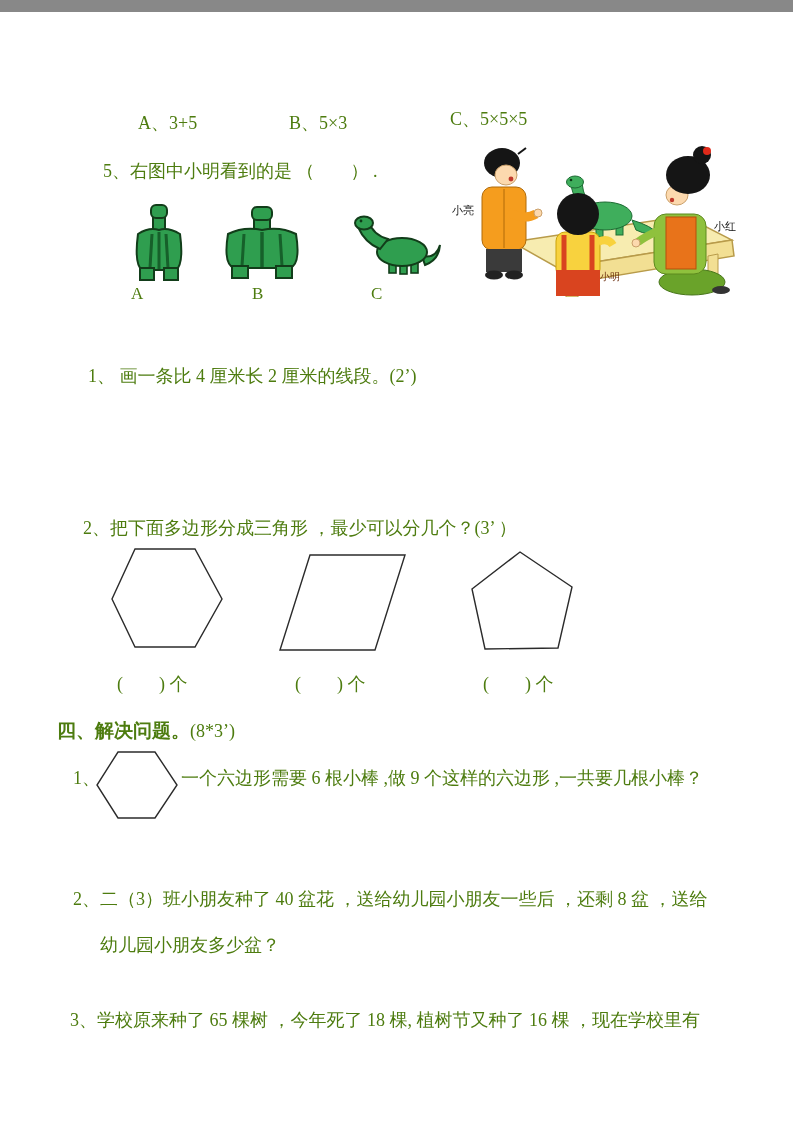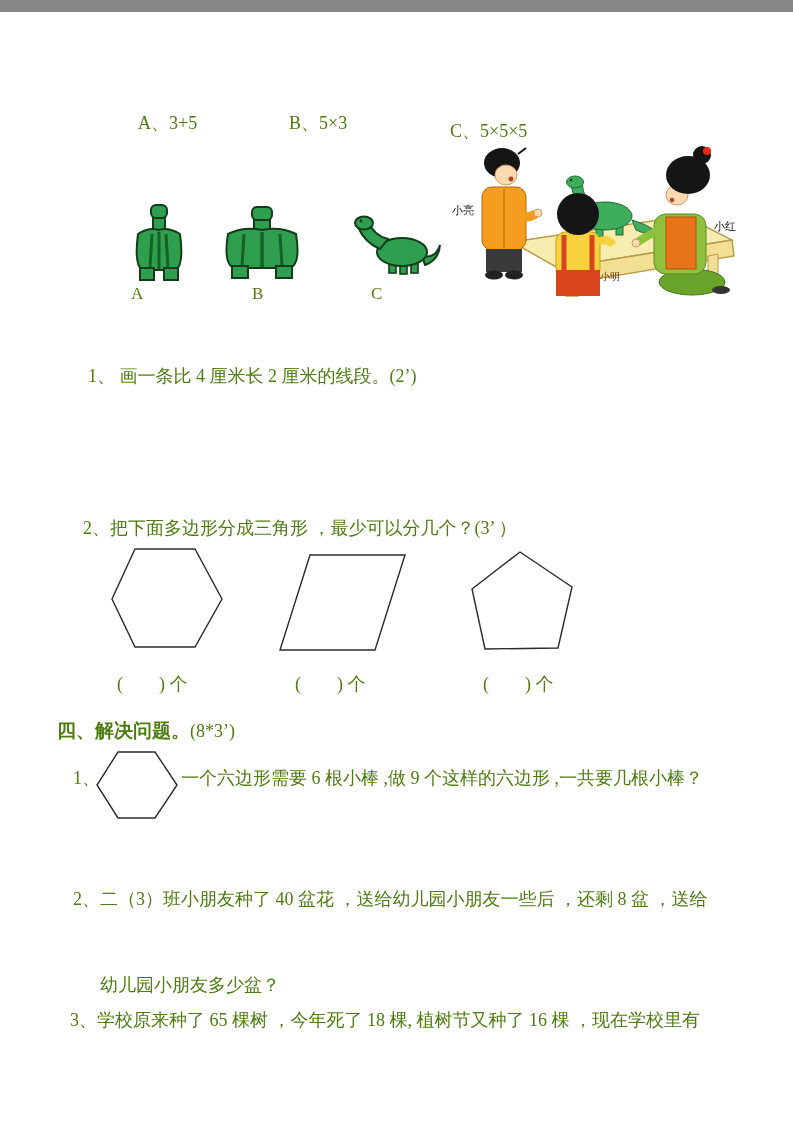--- a/index.html
+++ b/index.html
@@ -16,22 +16,23 @@
   svg{display:block;}
   .shape{fill:none;stroke:#2b2b2b;stroke-width:1.4;}
 </style>
 </head>
 <body>
 
 <div class="page">
 
   <div class="abs txt" style="left:138px;top:100px;">A、3+5</div>
   <div class="abs txt" style="left:289px;top:100px;">B、5×3</div>
-  <div class="abs txt" style="left:450px;top:108px;">C、5×5×5</div>
+  <div class="abs txt" style="left:450px;top:96px;">C、5×5×5</div>
 
+  <div class="abs txt" style="left:103px;top:148px;">5、右图中小明看到的是 （        ） .</div>
 
   <svg class="abs" style="left:450px;top:130px;" width="340" height="155" viewBox="0 0 340 155">
 
     <g>
       <polygon points="62,100 235,74 282,98 108,126" fill="#f7ecb0" stroke="#b89b4a" stroke-width="1.5"></polygon>
       <polygon points="108,126 282,98 284,114 110,143" fill="#f2df93" stroke="#b89b4a" stroke-width="1.5"></polygon>
       <polygon points="116,143 128,141 128,155 116,155" fill="#f2df93" stroke="#b89b4a"></polygon>
       <polygon points="258,114 268,112 268,133 258,134" fill="#f2df93" stroke="#b89b4a"></polygon>
     </g>
 
@@ -136,17 +137,17 @@
 
   <div class="abs heading" style="left:57px;top:706px;"><span>四、解决问题。</span><span class="pts">(8*3’)</span></div>
 
   <div class="abs txt" style="left:73px;top:755px;">1、</div>
   <svg class="abs" style="left:95px;top:738px;" width="84" height="70" viewBox="0 0 84 70">
     <polygon class="shape" points="23,2 60,2 82,35 60,68 23,68 2,35"></polygon>
   </svg>
   <div class="abs txt" style="left:181px;top:755px;">一个六边形需要 6 根小棒 ,做 9 个这样的六边形 ,一共要几根小棒？</div>
 
   <div class="abs txt" style="left:73px;top:876px;">2、二（3）班小朋友种了 40 盆花 ，送给幼儿园小朋友一些后 ，还剩 8 盆 ，送给</div>
-  <div class="abs txt" style="left:100px;top:962px;">幼儿园小朋友多少盆？</div>
+  <div class="abs txt" style="left:100px;top:922px;">幼儿园小朋友多少盆？</div>
 
   <div class="abs txt" style="left:70px;top:997px;">3、学校原来种了 65 棵树 ，今年死了 18 棵, 植树节又种了 16 棵 ，现在学校里有</div>
 
 </div>
 
 </body></html>

